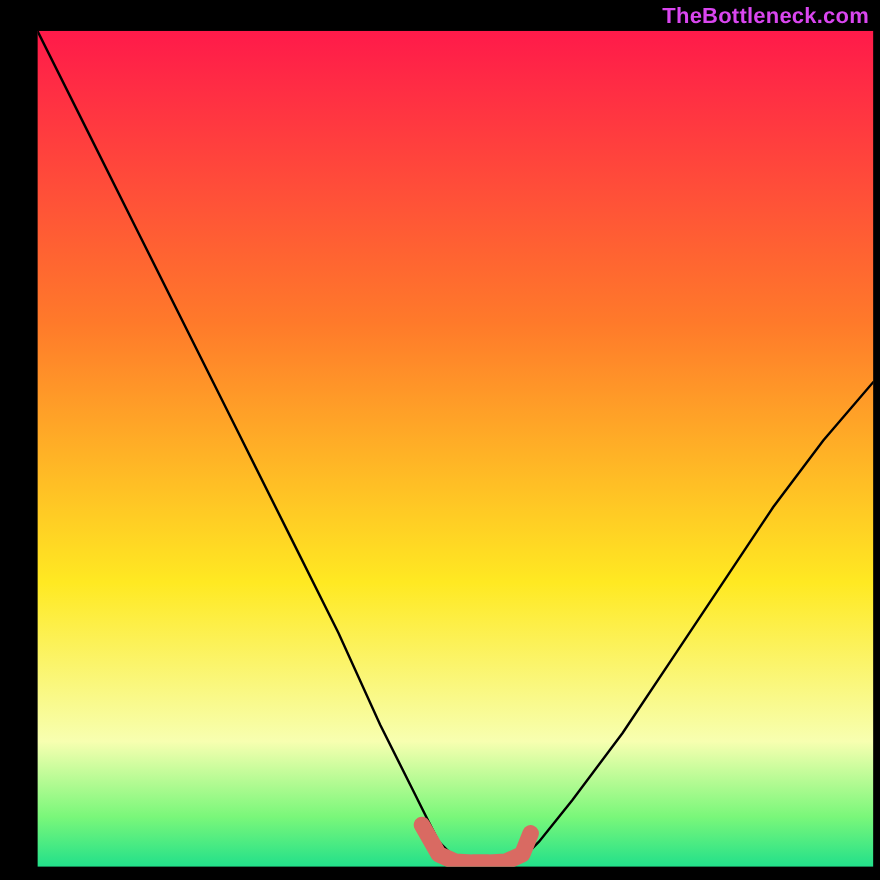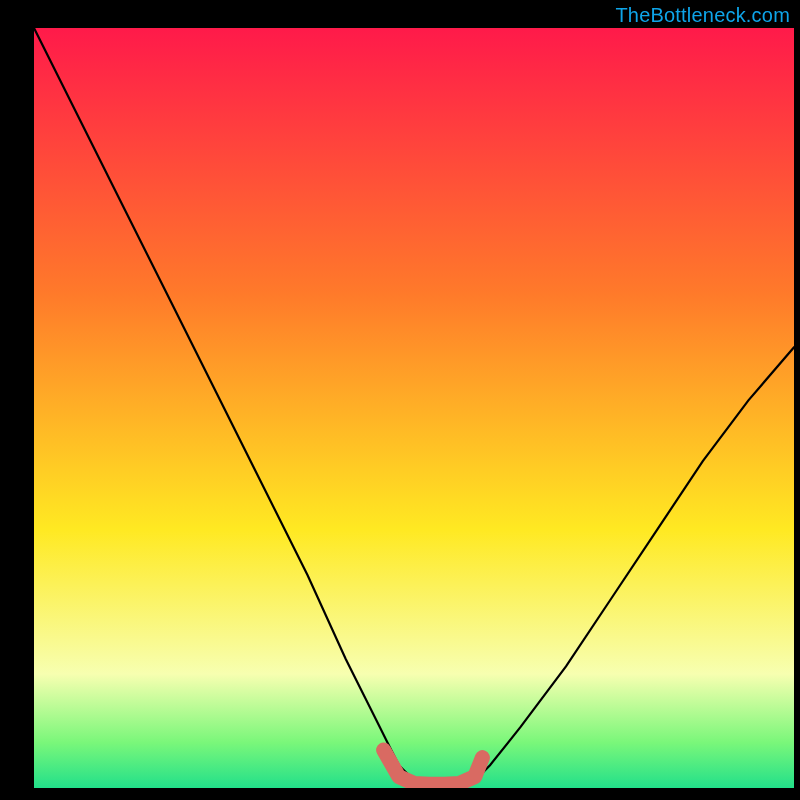--- a/index.html
+++ b/index.html
@@ -14,23 +14,23 @@
   .frame {
     position: relative;
     width: 800px;
     height: 800px;
     background: #000;
   }
   .watermark {
     position: absolute;
     top: 4px;
     right: 10px;
-    color: #0ea5e9;
+    color: #d946ef;
     font-size: 20px;
-    font-weight: 400;
+    font-weight: 700;
     letter-spacing: 0.2px;
     z-index: 10;
   }
   .plot {
     position: absolute;
     left: 34px;
     top: 28px;
     width: 760px;
     height: 760px;
   }

